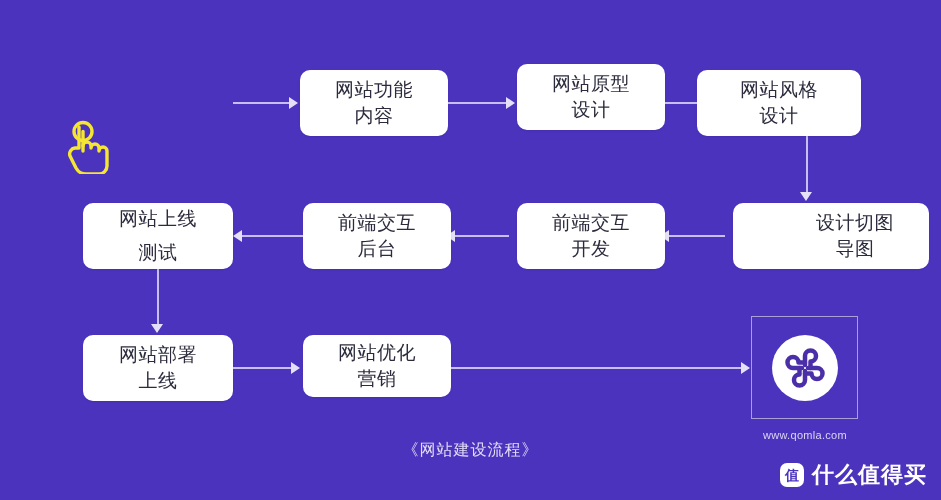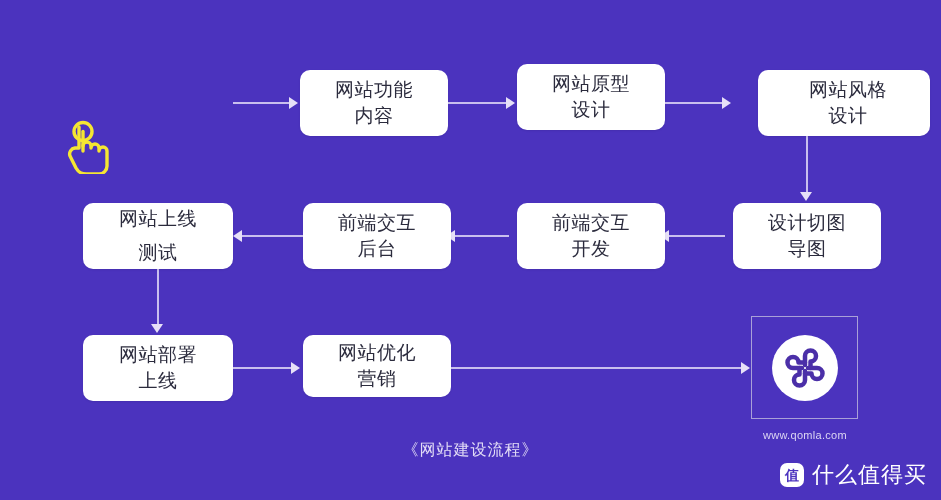--- a/index.html
+++ b/index.html
@@ -141,21 +141,21 @@
     font-size: 14px;
     font-weight: 700;
     display: flex;
     align-items: center;
     justify-content: center;
     line-height: 1;
   }
   #wm-text {
     color: #FFFFFF;
     font-size: 22px;
-    font-weight: 400;
+    font-weight: 700;
     letter-spacing: 1px;
     white-space: nowrap;
   }
 </style>
 </head>
 <body>
 
 <div id="canvas">
 
   <div class="conn-h" style="left:233px; top:102px; width:58px;"></div>
@@ -192,41 +192,41 @@
   <div class="node" style="left:300px; top:70px; width:148px; height:66px;">
     <span class="ln">网站功能</span>
     <span class="ln">内容</span>
   </div>
 
   <div class="node" style="left:517px; top:64px; width:148px; height:66px;">
     <span class="ln">网站原型</span>
     <span class="ln">设计</span>
   </div>
 
-  <div class="node" style="left:758px; top:70px; width:164px; height:66px;padding-left:8px;">
+  <div class="node" style="left:697px; top:70px; width:164px; height:66px;">
     <span class="ln">网站风格</span>
     <span class="ln">设计</span>
   </div>
 
   <div class="node" style="left:83px; top:203px; width:150px; height:66px;gap:7px;">
     <span class="ln">网站上线</span>
     <span class="ln">测试</span>
   </div>
 
   <div class="node" style="left:303px; top:203px; width:148px; height:66px;">
     <span class="ln">前端交互</span>
     <span class="ln">后台</span>
   </div>
 
   <div class="node" style="left:517px; top:203px; width:148px; height:66px;">
     <span class="ln">前端交互</span>
     <span class="ln">开发</span>
   </div>
 
-  <div class="node" style="left:733px; top:203px; width:148px; height:66px;">
+  <div class="node" style="left:733px; top:203px; width:148px; height:66px;padding-left:48px;">
     <span class="ln">设计切图</span>
     <span class="ln">导图</span>
   </div>
 
   <div class="node" style="left:83px; top:335px; width:150px; height:66px;">
     <span class="ln">网站部署</span>
     <span class="ln">上线</span>
   </div>
 
   <div class="node" style="left:303px; top:335px; width:148px; height:62px;">

